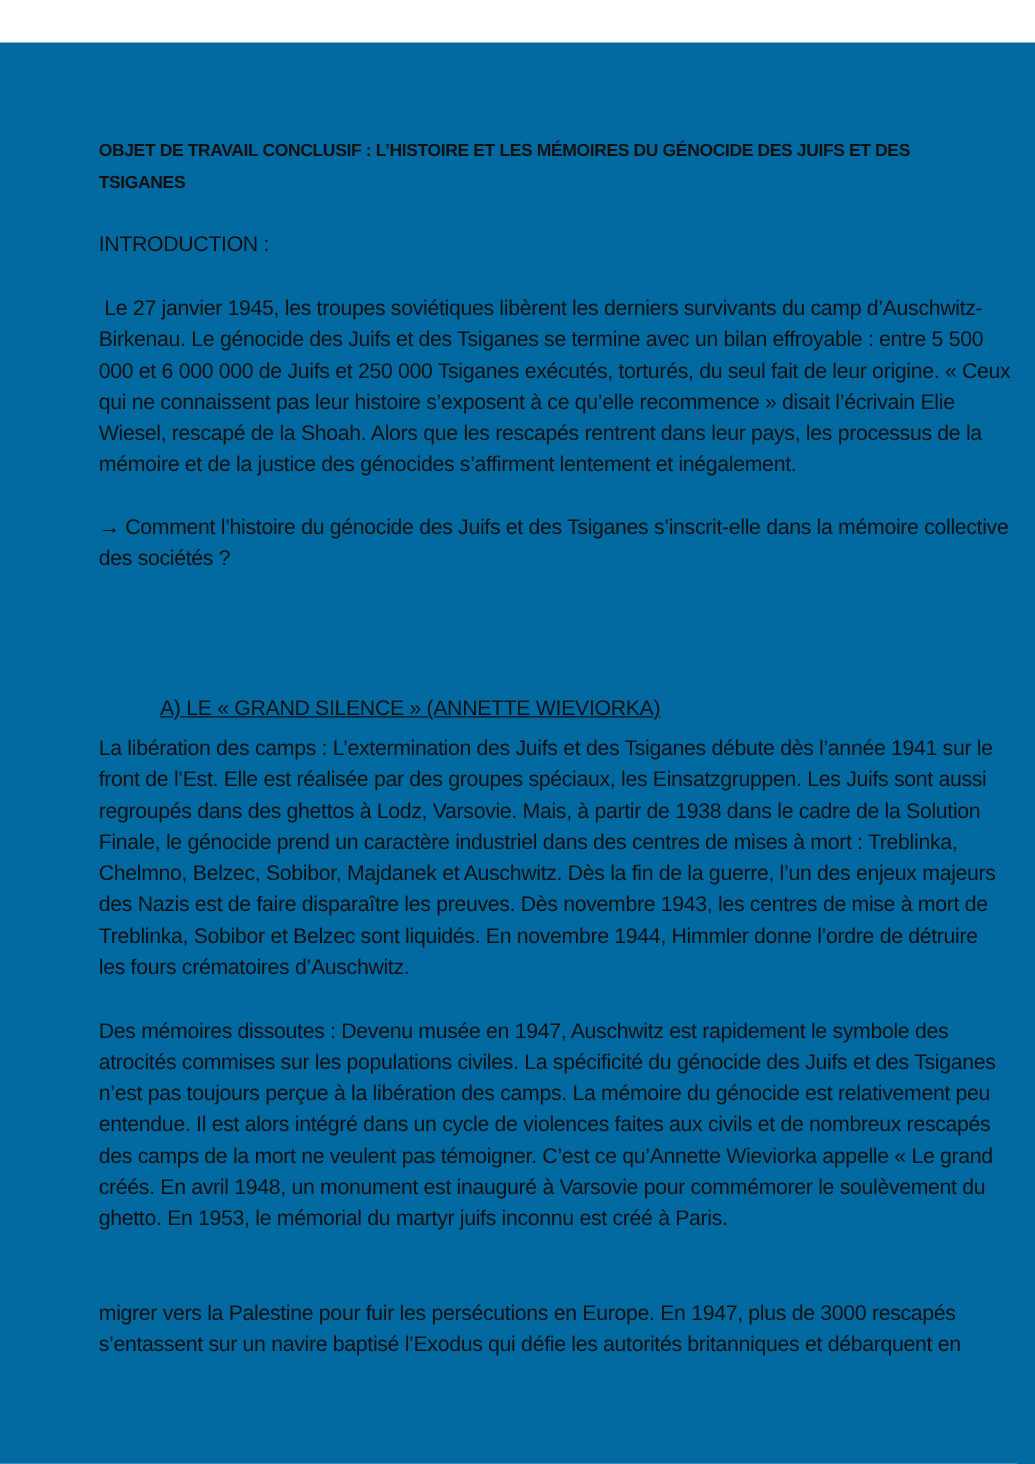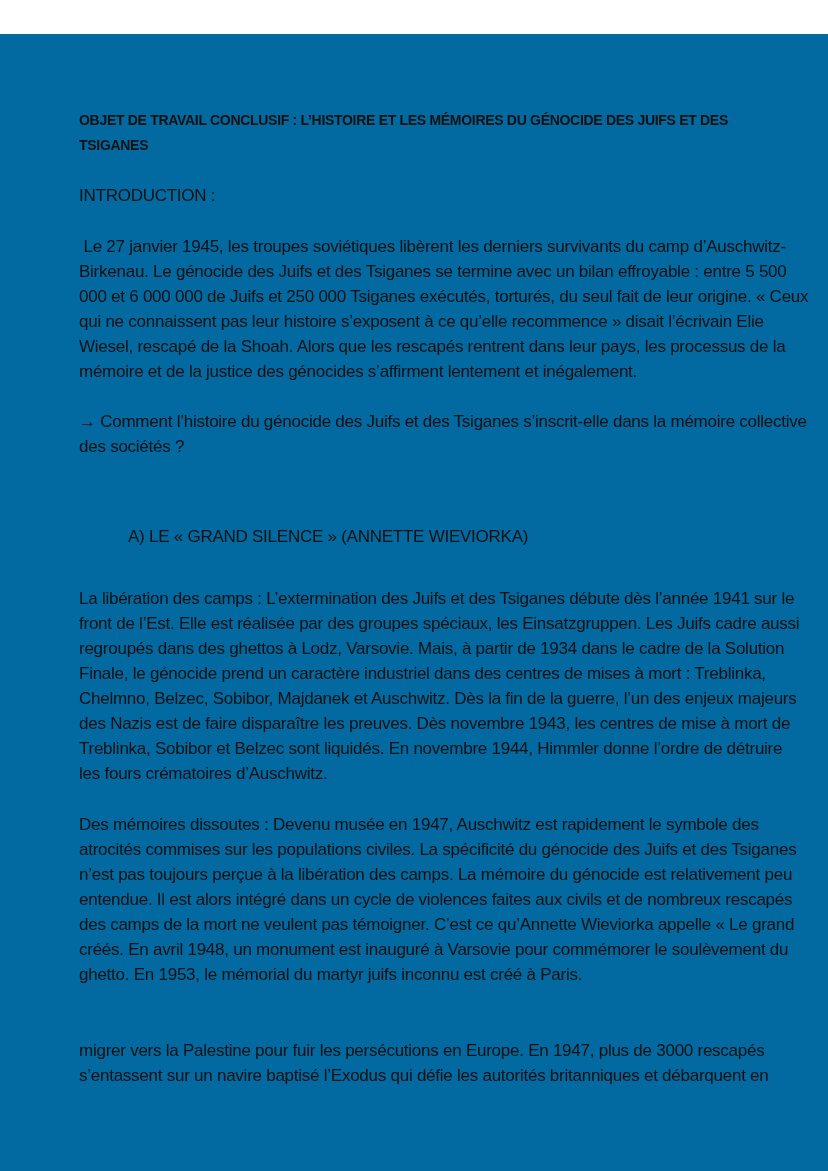--- a/index.html
+++ b/index.html
@@ -39,28 +39,28 @@
     <span class="line">Wiesel, rescapé de la Shoah. Alors que les rescapés rentrent dans leur pays, les processus de la</span>
     <span class="line">mémoire et de la justice des génocides s’affirment lentement et inégalement.</span>
   </div>
 
   <div class="block" style="top:375px;">
     <span class="line">→ Comment l’histoire du génocide des Juifs et des Tsiganes s’inscrit-elle dans la mémoire collective</span>
     <span class="line">des sociétés ?</span>
   </div>
 
 
-  <div class="block indent" style="top:490px;">
+  <div class="block indent" style="top:520px;text-decoration:underline;">
     <span class="line">A) LE « GRAND SILENCE » (ANNETTE WIEVIORKA)</span>
   </div>
 
   <div class="block" style="top:552px;">
     <span class="line">La libération des camps : L’extermination des Juifs et des Tsiganes débute dès l’année 1941 sur le</span>
-    <span class="line">front de l’Est. Elle est réalisée par des groupes spéciaux, les Einsatzgruppen. Les Juifs cadre aussi</span>
-    <span class="line">regroupés dans des ghettos à Lodz, Varsovie. Mais, à partir de 1934 dans le cadre de la Solution</span>
+    <span class="line">front de l’Est. Elle est réalisée par des groupes spéciaux, les Einsatzgruppen. Les Juifs sont aussi</span>
+    <span class="line">regroupés dans des ghettos à Lodz, Varsovie. Mais, à partir de 1938 dans le cadre de la Solution</span>
     <span class="line">Finale, le génocide prend un caractère industriel dans des centres de mises à mort : Treblinka,</span>
     <span class="line">Chelmno, Belzec, Sobibor, Majdanek et Auschwitz. Dès la fin de la guerre, l’un des enjeux majeurs</span>
     <span class="line">des Nazis est de faire disparaître les preuves. Dès novembre 1943, les centres de mise à mort de</span>
     <span class="line">Treblinka, Sobibor et Belzec sont liquidés. En novembre 1944, Himmler donne l’ordre de détruire</span>
     <span class="line">les fours crématoires d’Auschwitz.</span>
   </div>
 
   <div class="block" style="top:778px;">
     <span class="line">Des mémoires dissoutes : Devenu musée en 1947, Auschwitz est rapidement le symbole des</span>
     <span class="line">atrocités commises sur les populations civiles. La spécificité du génocide des Juifs et des Tsiganes</span>

